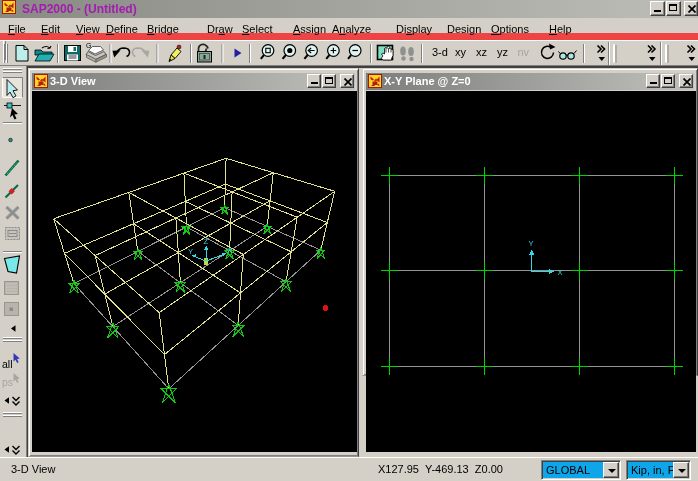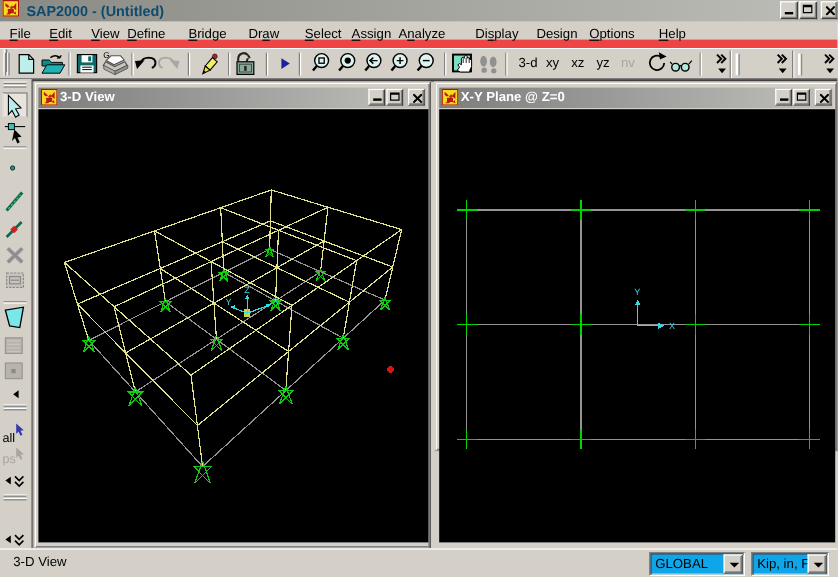--- a/index.html
+++ b/index.html
@@ -1,19 +1,19 @@
 <!DOCTYPE html>
 <html><head><meta charset="utf-8"><style>
 * { margin:0; padding:0; box-sizing:border-box; }
 html,body { width:698px; height:481px; overflow:hidden; }
 body { font-family:"Liberation Sans", sans-serif; background:#D4D0C8; position:relative; }
 .abs { position:absolute; }
 
 #titlebar { left:0; top:0; width:698px; height:18px; background:linear-gradient(90deg,#8a8a85 0%, #bebeb9 100%); }
-#titletext { left:22px; top:2px; color:#0c4a6e; font-weight:bold; font-size:12px; letter-spacing:0px; }
+#titletext { left:22px; top:2px; color:#a21caf; font-weight:bold; font-size:12px; letter-spacing:0px; }
 .winbtn { width:15px; height:15px; top:1px; background:#D4D0C8; border:1px solid; border-color:#fff #404040 #404040 #fff; box-shadow:inset -1px -1px 0 #808080, inset 1px 1px 0 #d4d0c8; font-size:10px; text-align:center; line-height:12px; color:#000; }
 
 #menubar { left:0; top:18px; width:698px; height:22px; background:#D4D0C8; font-size:11px; color:#000; border-bottom:7px solid #ef4444; box-shadow:0 1px 0 #fff; }
 #menubar span { position:absolute; top:5px; }
 u { text-decoration:underline; }
 
 #toolbar { left:0; top:41px; width:698px; height:25px; background:#D4D0C8; border-bottom:1px solid #808080; }
 .gripline { position:absolute; top:0; width:3px; height:19px; border-left:1px solid #fff; border-right:1px solid #808080; }
 
 #lbar { left:0; top:66px; width:27px; height:391px; background:#D4D0C8; border-right:1px solid #808080; }
@@ -64,23 +64,23 @@
     <svg class="gx" width="8" height="8">
       <path d="M0.5 0.5 L7.5 7.5 M7.5 0.5 L0.5 7.5" stroke="#000" stroke-width="1.7"></path>
     </svg>
   </div>
 
 <div id="menubar" class="abs">
 <span style="left:8px"><u>F</u>ile</span>
 <span style="left:41px"><u>E</u>dit</span>
 <span style="left:76px"><u>V</u>iew</span>
 <span style="left:106px"><u>D</u>efine</span>
-<span style="left:157px"><u>B</u>ridge</span>
+<span style="left:147px"><u>B</u>ridge</span>
 <span style="left:207px">Dr<u>a</u>w</span>
-<span style="left:254px"><u>S</u>elect</span>
+<span style="left:242px"><u>S</u>elect</span>
 <span style="left:293px"><u>A</u>ssign</span>
 <span style="left:332px">A<u>n</u>alyze</span>
 <span style="left:396px">Di<u>s</u>play</span>
 <span style="left:447px">Desi<u>g</u>n</span>
 <span style="left:491px"><u>O</u>ptions</span>
 <span style="left:549px"><u>H</u>elp</span>
 </div>
 
 <div id="toolbar" class="abs">
 <div class="gripline" style="left:3px;"></div>
@@ -412,20 +412,21 @@
 <path d="M3 412.5 h19" stroke="#fff"></path>
     <path d="M3 413.5 h19" stroke="#808080"></path>
 <path d="M3 415.5 h19" stroke="#fff"></path>
     <path d="M3 416.5 h19" stroke="#808080"></path>
 <path d="M4.5 449.5 l4.5 -3.3 v6.6 z" fill="#000"></path>
 <path d="M12.5 446 l3.5 3.5 3.5 -3.5 m-7 4.5 l3.5 3.5 3.5 -3.5" fill="none" stroke="#000" stroke-width="1.4"></path>
 </svg>
 
 <div id="status" class="abs">
   <div class="abs" style="left:11px;top:5px;">3-D View</div>
+  <div class="abs" style="left:378px;top:5px;">X127.95&nbsp;&nbsp;Y-469.13&nbsp;&nbsp;Z0.00</div>
   <div class="combo" style="left:541px;width:80px;">
       <span class="txt">GLOBAL</span>
       <span class="btn">
         <span class="arr"></span>
       </span>
     </div>
   <div class="combo" style="left:626px;width:65px;">
       <span class="txt">Kip, in, F</span>
       <span class="btn">
         <span class="arr"></span>

